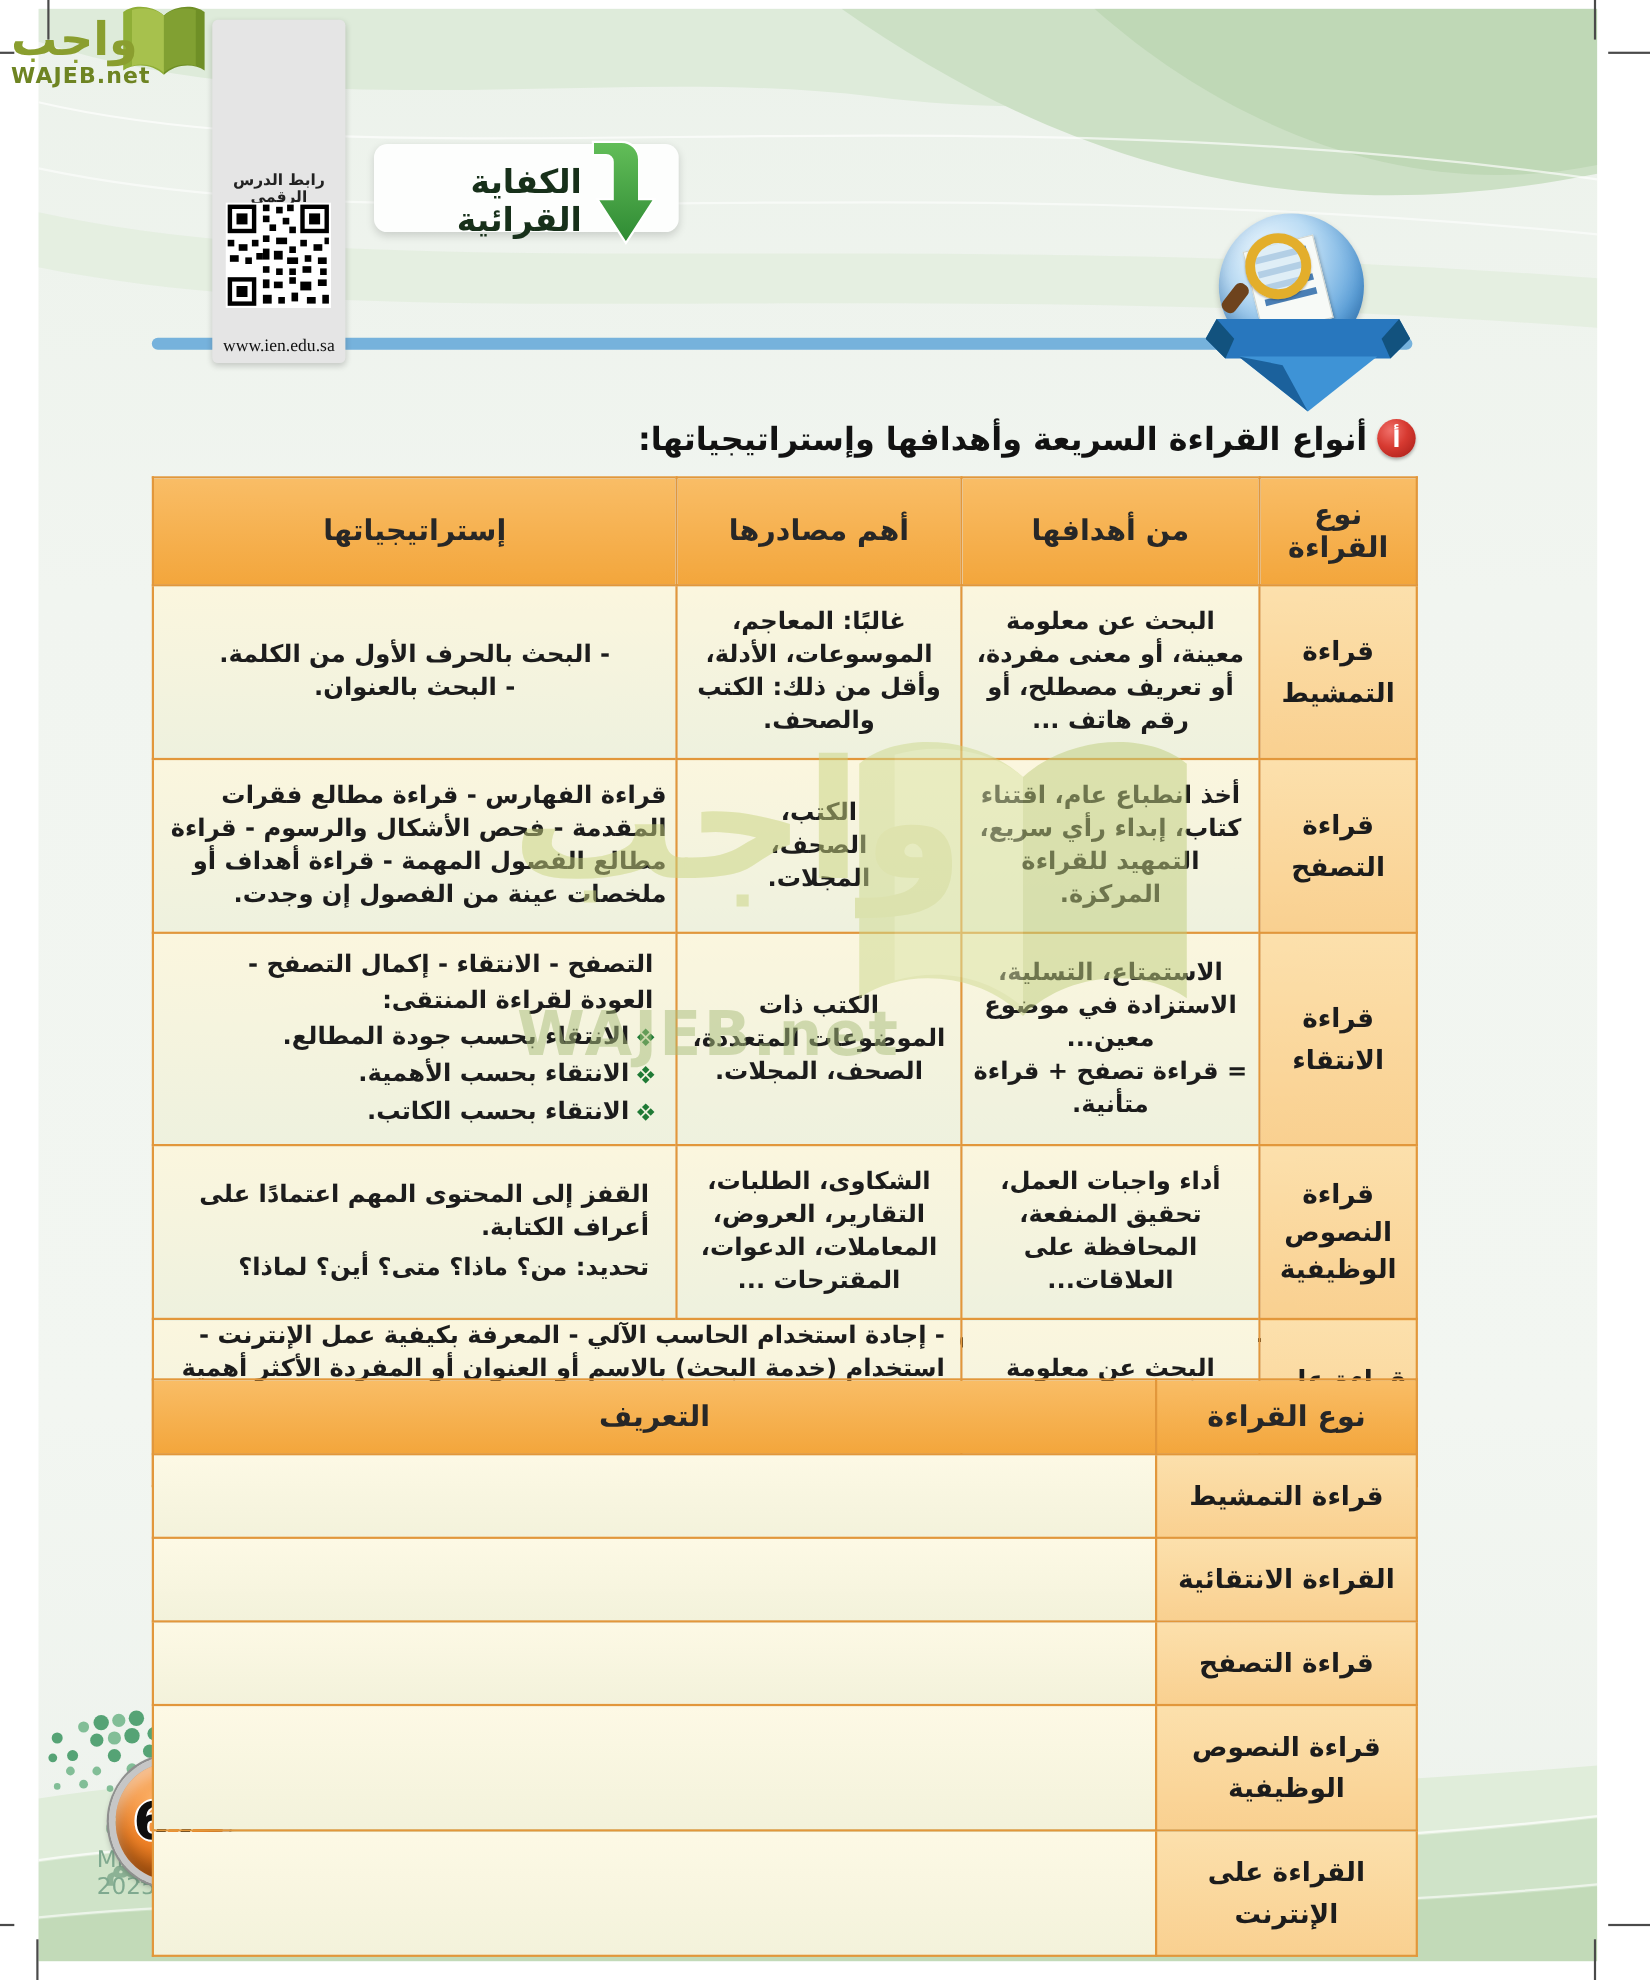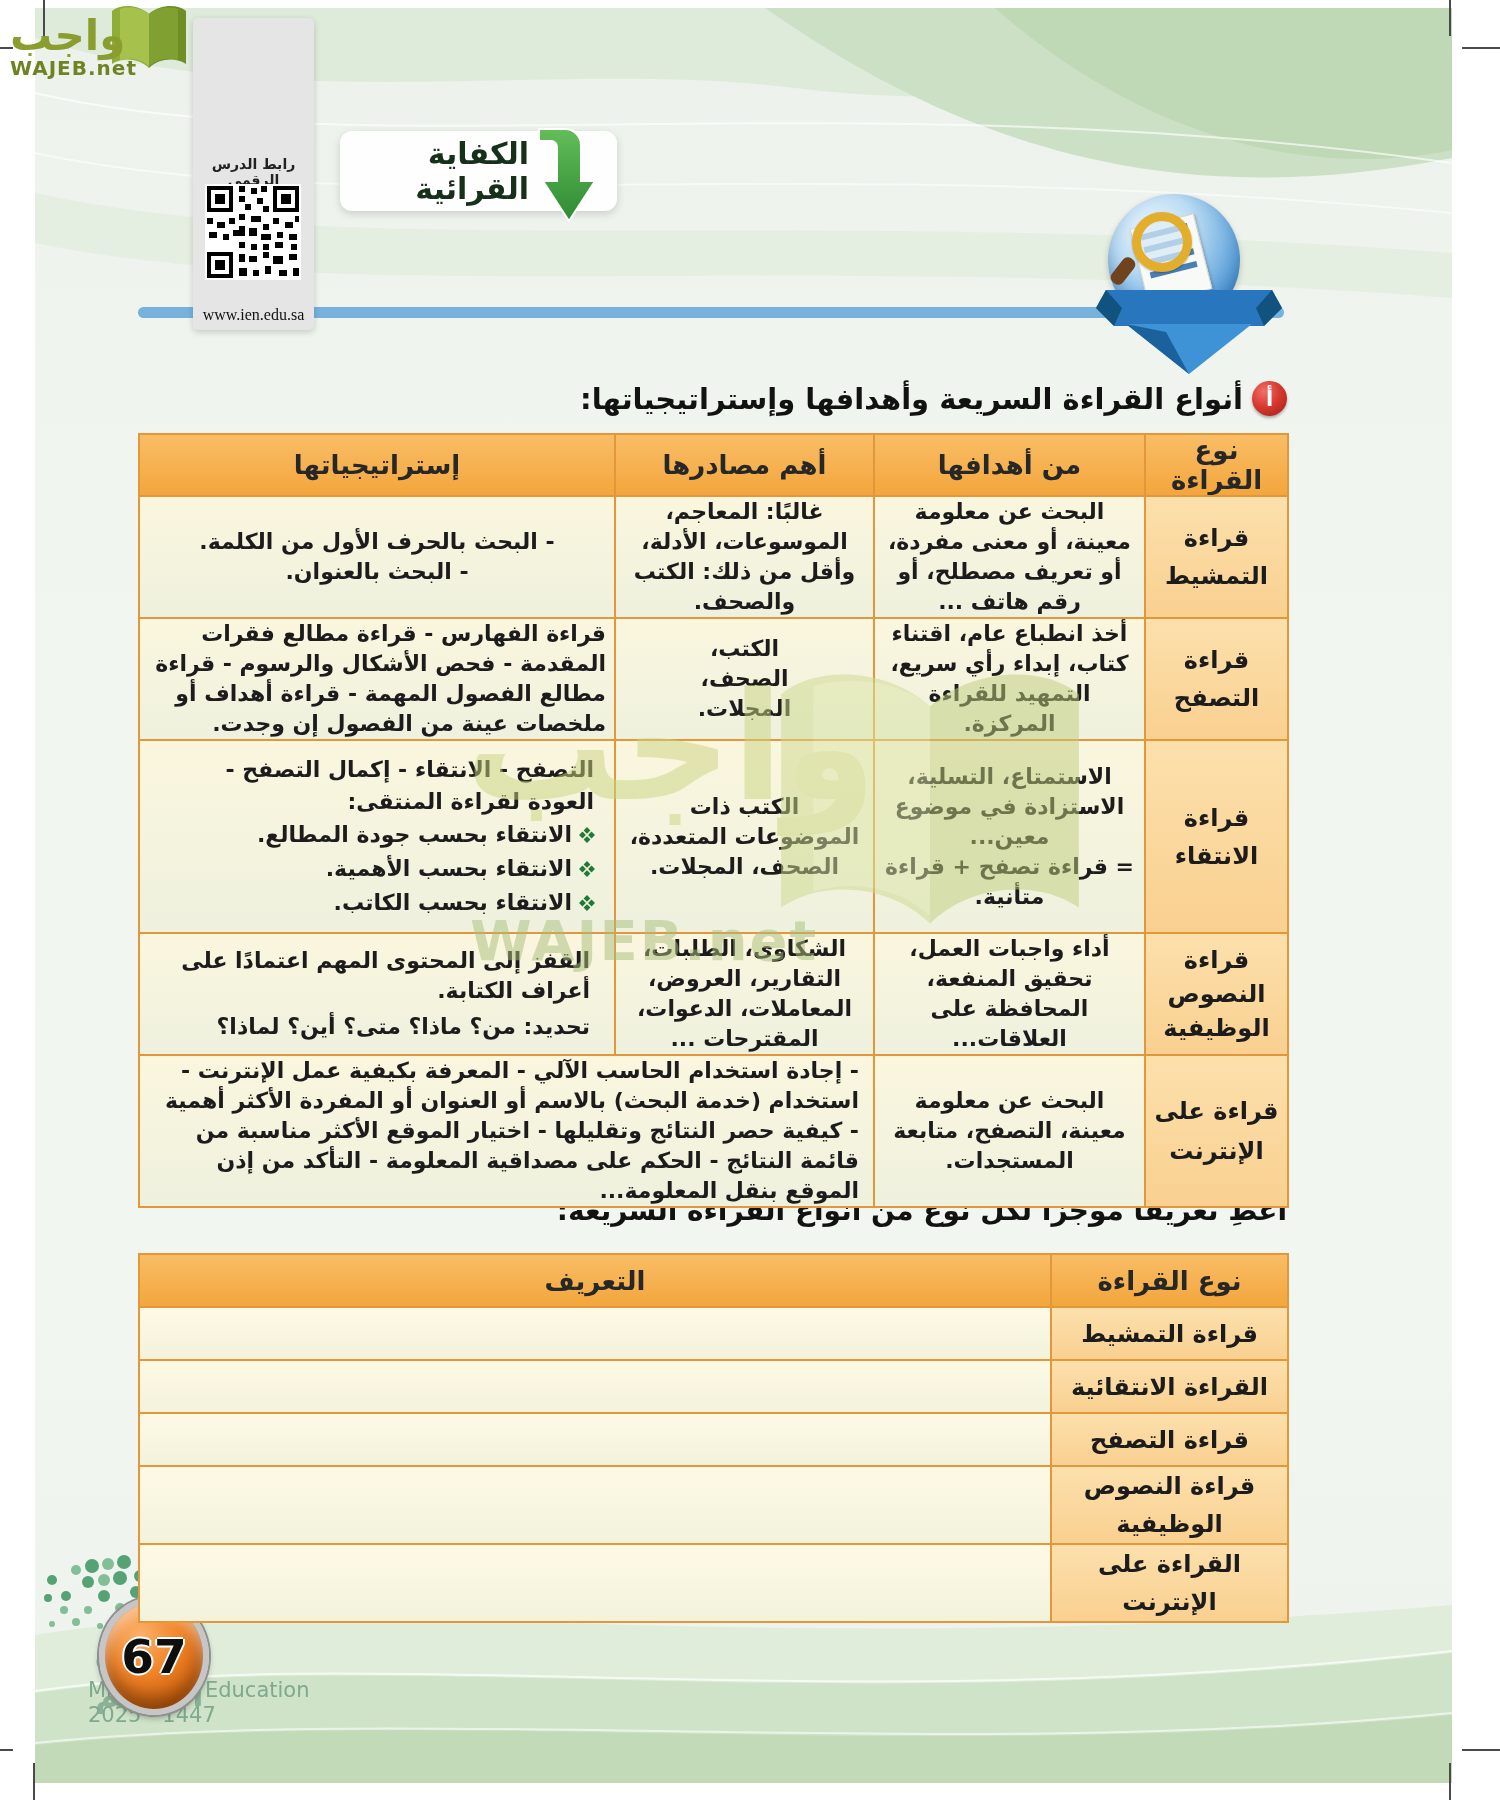--- a/index.html
+++ b/index.html
@@ -19,21 +19,21 @@
   
   .qr-card{position:absolute;left:193px;top:18px;width:121px;height:312px;background:#e5e5e5;
            border-radius:5px;box-shadow:0 2px 6px rgba(0,0,0,.18);z-index:6;text-align:center;}
   .qr-label{position:absolute;left:0;top:138px;width:100%;font-size:14px;font-weight:bold;direction:rtl;color:#222;}
   .qr-svg{position:absolute;left:12px;top:166px;}
   .qr-url{position:absolute;left:0;top:288px;width:100%;font-family:"Liberation Serif",serif;font-size:16px;color:#111;}
 
   
   .comp-badge{position:absolute;left:340px;top:131px;width:277px;height:80px;background:#FDFEFD;
               border-radius:12px;box-shadow:0 3px 8px rgba(0,0,0,.15);z-index:5;}
-  .comp-text{position:absolute;right:88px;left:16px;top:0;height:100%;display:flex;align-items:center;justify-content:center;
+  .comp-text{position:absolute;right:88px;left:16px;top:12px;height:100%;display:flex;align-items:center;justify-content:center;
              font-size:30px;font-weight:bold;color:#17301a;direction:rtl;}
   .comp-arrow{position:absolute;right:14px;top:-10px;z-index:6;}
 
   
   .blue-line{position:absolute;left:138px;top:307px;width:1146px;height:11px;background:#76B2DC;border-radius:6px;z-index:2;}
   .lesson-title{position:absolute;left:770px;top:240px;width:320px;text-align:center;font-size:49px;font-weight:bold;
                 color:#2D9B3F;direction:rtl;z-index:3;}
   .title-icon{position:absolute;left:1108px;top:194px;width:132px;height:132px;border-radius:50%;z-index:4;
       background:radial-gradient(circle at 34% 28%,#EDF6FD 0%,#BBDCF4 32%,#5FA3DB 68%,#2470B0 100%);
       box-shadow:inset 0 -10px 16px rgba(0,40,90,.25),0 3px 6px rgba(0,0,0,.2);}
@@ -50,21 +50,21 @@
   .heading-a{position:absolute;right:213px;top:381px;display:flex;direction:rtl;align-items:center;gap:9px;z-index:6;}
   .badge-a{width:35px;height:35px;border-radius:50%;flex:none;
       background:radial-gradient(circle at 35% 30%,#F0706A 0%,#D73A31 45%,#A31B16 100%);
       display:flex;align-items:center;justify-content:center;color:#fff;font-size:21px;font-weight:bold;
       box-shadow:0 2px 3px rgba(0,0,0,.3);}
   .heading-a-text{font-size:29px;font-weight:bold;color:#121212;white-space:nowrap;}
   .heading-b{position:absolute;right:213px;top:1194px;font-size:28px;font-weight:bold;color:#121212;direction:rtl;z-index:6;}
 
   
   table.t{position:absolute;border-collapse:collapse;table-layout:fixed;direction:rtl;z-index:10;}
-  table.t td,table.t th{border:2.5px solid #E2973B;overflow:hidden;padding:0 8px;}
+  table.t td,table.t th{border:2.5px solid #E2973B;overflow:hidden;padding:18px 8px;}
   .t1{left:138px;top:433px;width:1149px;}
   .t2{left:138px;top:1253px;width:1149px;}
   th.hdr{background:linear-gradient(180deg,#F9BD66 0%,#F3A63C 100%);font-size:26px;font-weight:bold;color:#272727;}
   td.cell-type{background:linear-gradient(180deg,#FCE0AC 0%,#F9D090 100%);font-size:24px;font-weight:bold;
       text-align:center;line-height:38px;}
   td.cell-body{background:linear-gradient(180deg,#FBF6DE 0%,#EEF1DE 100%);font-size:22px;font-weight:bold;
       text-align:center;line-height:30px;}
   td.cell-def{background:linear-gradient(180deg,#FDF9E5 0%,#F3F2DB 100%);}
   .t1 tr.hr{height:47px;} .t1 tr.r1{height:117px;} .t1 tr.r2{height:113px;} .t1 tr.r3{height:193px;}
   .t1 tr.r4{height:119px;} .t1 tr.r5{height:146px;}

